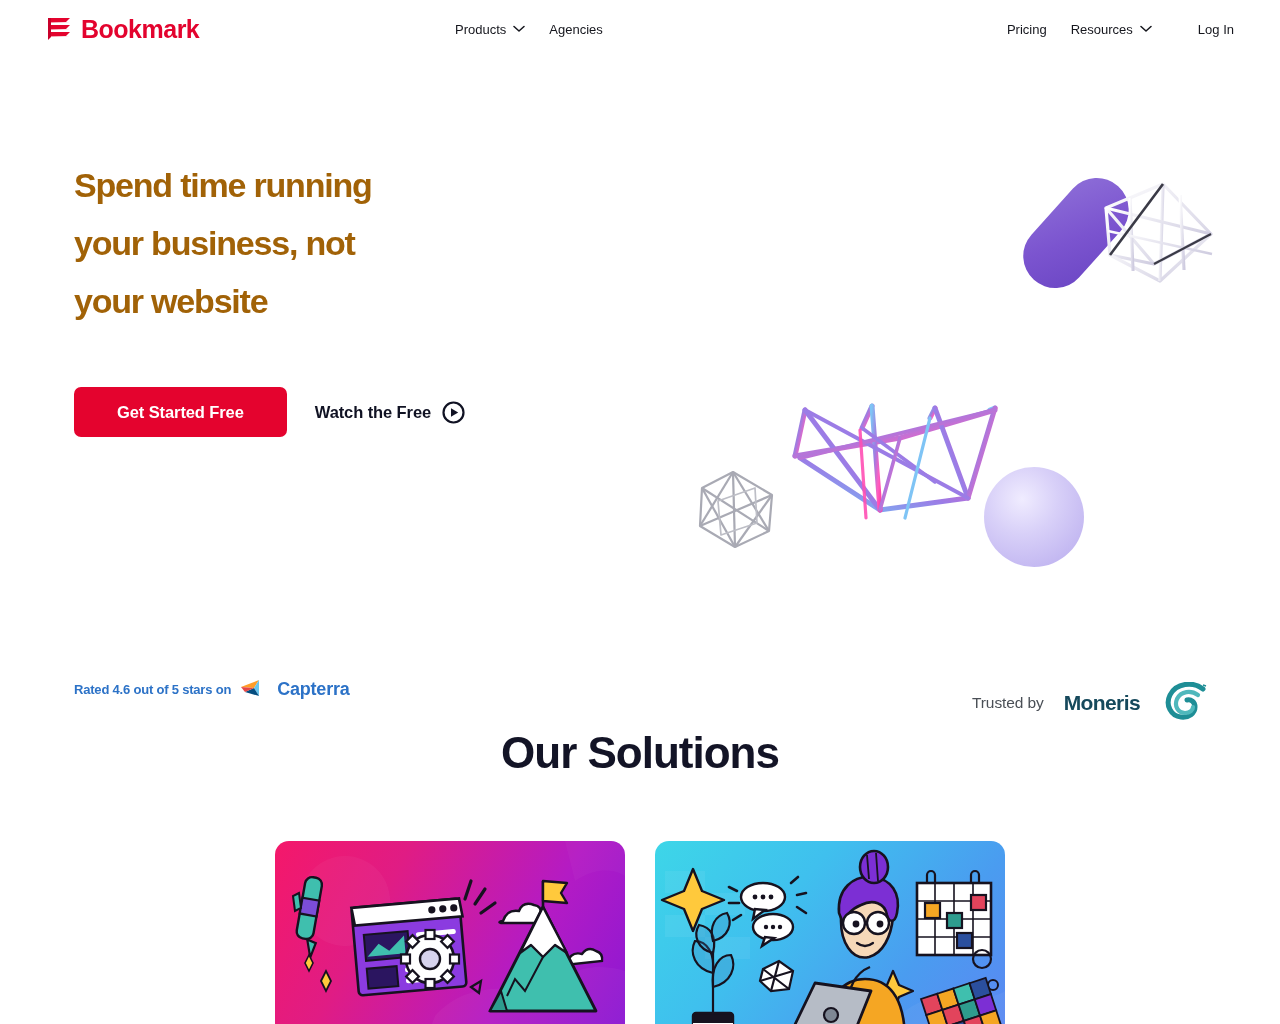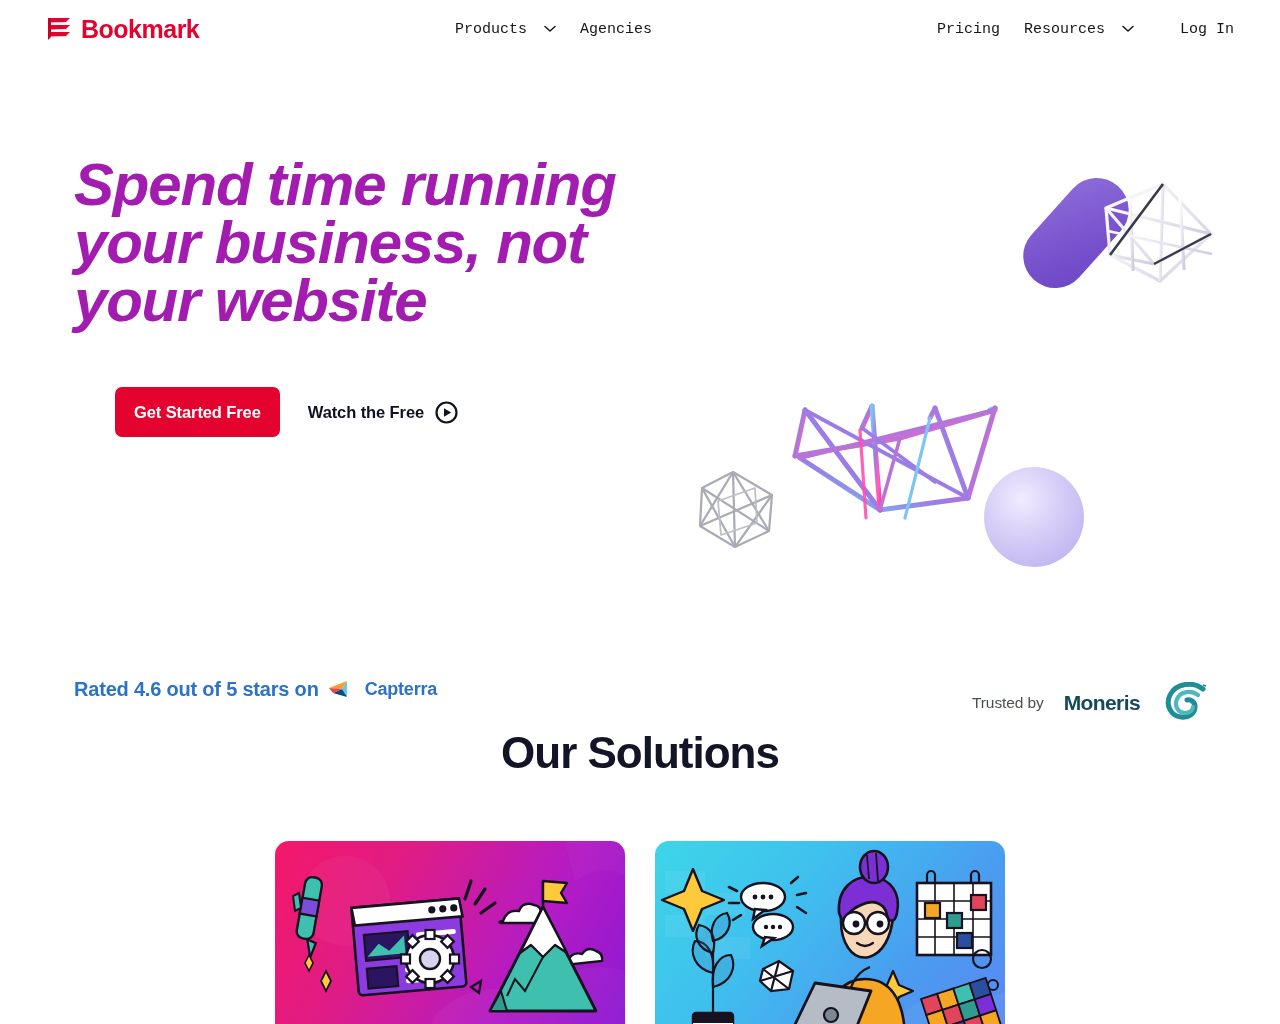--- a/index.html
+++ b/index.html
@@ -51,80 +51,77 @@
     top: 0;
     height: 58px;
     display: flex;
     align-items: center;
     gap: 24px;
     text-align: right;
   }
   .nav-item {
     display: flex;
     align-items: center;
-    gap: 17px;
-    font-size: 15px;
+    gap: 7px;
+    font-size: 13px;
     color: #15161d;
     cursor: pointer;
     line-height: 1;
     white-space: nowrap;
-    font-family: Liberation Mono, monospace;
   }
   .nav-item.plain { cursor: pointer; }
   .chev { display: block; }
   .login-sep { padding-left: 22px; }
 
   
   .hero {
     position: relative;
     height: 660px;
   }
   .hero-copy {
     position: absolute;
     left: 74px;
     top: 98px;
     width: 560px;
   }
   .hero-title {
-    font-size: 60px;
+    font-size: 34px;
     line-height: 58px;
     font-weight: 700;
-    color: #a21caf;
+    color: #a16207;
     letter-spacing: -1.2px;
-    font-style: italic;
   }
   .hero-sub {
     margin-top: 52px;
     font-size: 19px;
     line-height: 34px;
     color: #3a3d4a;
     font-weight: 400;
   }
   .cta-row {
     margin-top: 57px;
     display: flex;
     align-items: center;
     gap: 28px;
   }
   .btn-primary {
     display: inline-flex;
     align-items: center;
     justify-content: center;
     height: 50px;
-    padding: 0 19px;
+    padding: 0 43px;
     background: #E4032E;
     color: #ffffff;
     font-size: 16.5px;
     font-weight: 700;
     border: none;
     border-radius: 7px;
     cursor: pointer;
     letter-spacing: -0.1px;
     font-family: inherit;
-    margin-left: 41px;
   }
   .watch-link {
     display: inline-flex;
     align-items: center;
     gap: 11px;
     font-size: 16.5px;
     font-weight: 700;
     color: #101223;
     cursor: pointer;
     letter-spacing: -0.1px;
@@ -133,21 +130,21 @@
   .rated-row {
     position: absolute;
     left: 74px;
     top: 620px;
     display: flex;
     align-items: center;
     gap: 9px;
     cursor: pointer;
   }
   .rated-text {
-    font-size: 20px;
+    font-size: 13px;
     font-weight: 700;
     color: #2C72C7;
     letter-spacing: -0.2px;
   }
   .capterra-name {
     font-size: 18px;
     font-weight: 700;
     color: #2C72C7;
     letter-spacing: -0.2px;
   }

